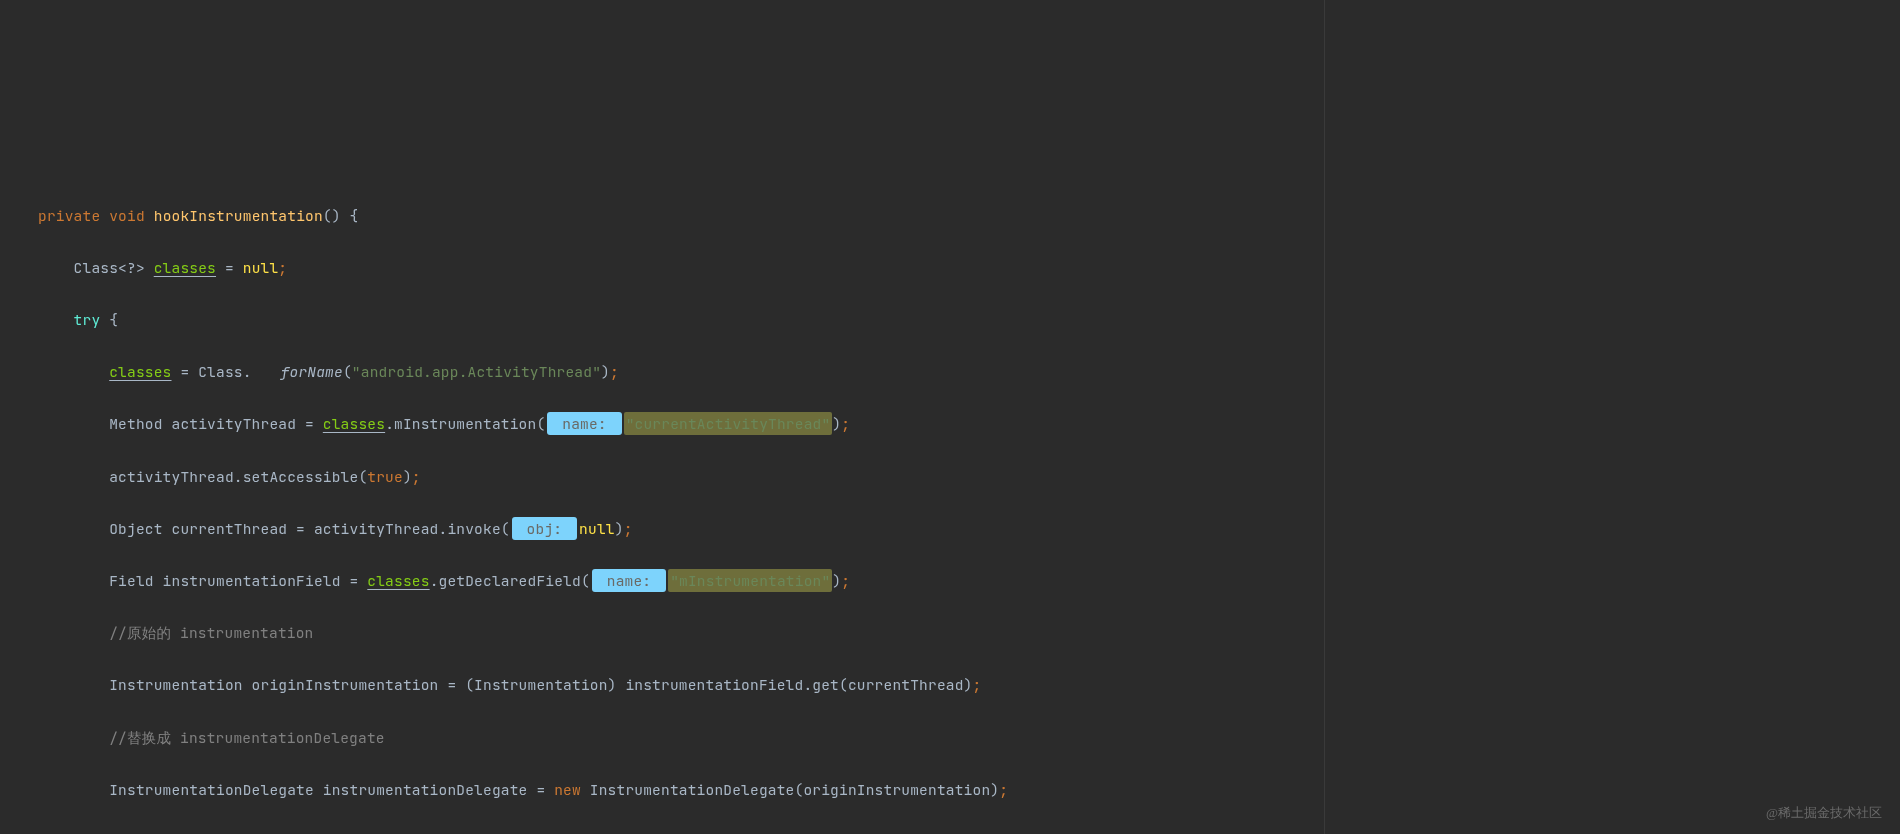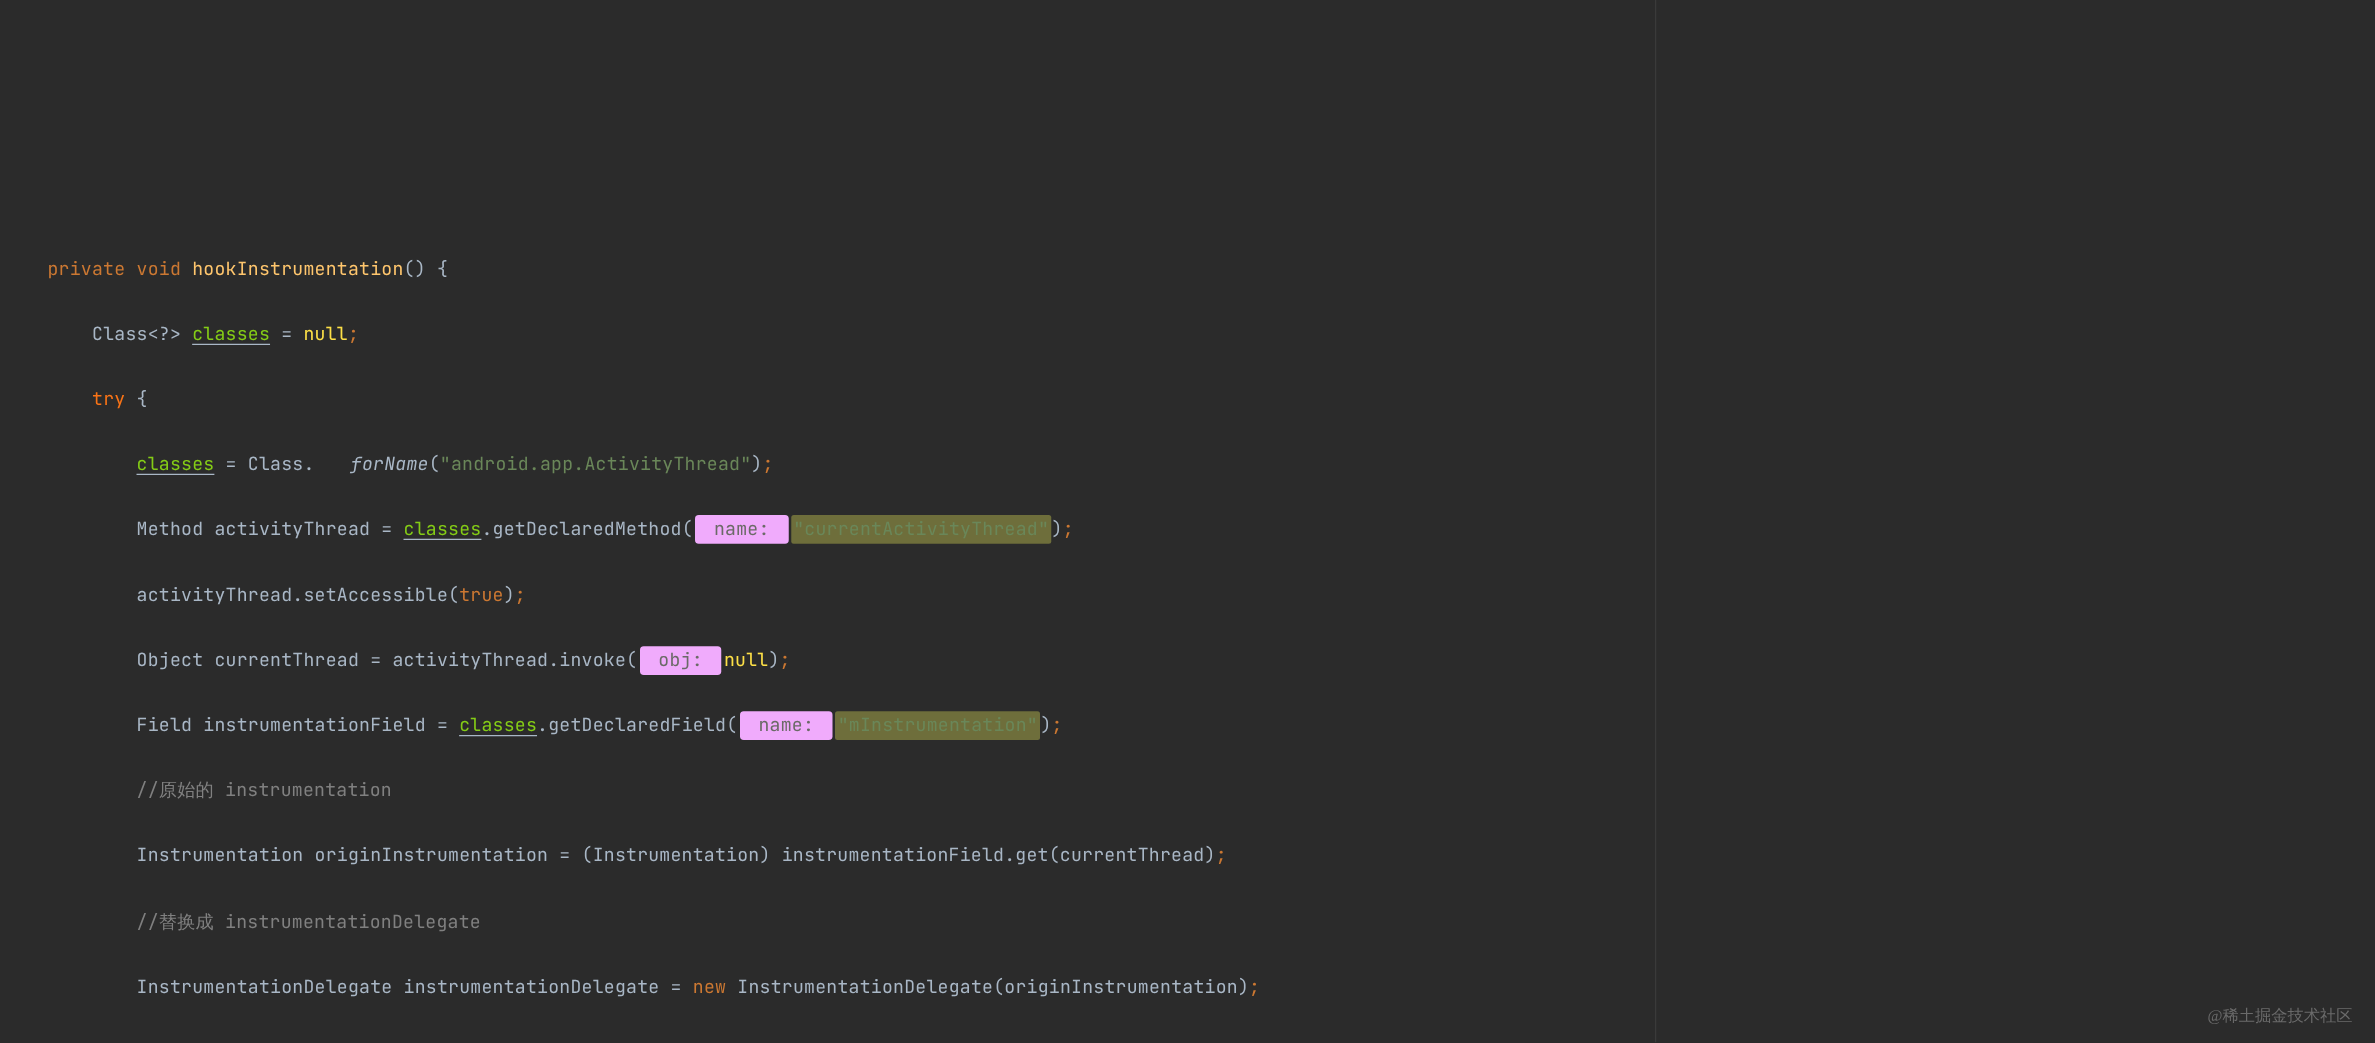--- a/index.html
+++ b/index.html
@@ -19,35 +19,35 @@
     .editor {
       padding-left: 38px;
     }
     .line {
       display: block;
       min-height: 1.8em;
       letter-spacing: 0.2px;
     }
     .kw-modifier { color: #cc7832; text-align: center; }
     .kw-type { color: #cc7832; text-align: center; }
-    .kw-ctrl { color: #f97316; }
+    .kw-ctrl { color: #5eead4; }
     .kw-new { color: #cc7832; }
     .kw-bool { color: #cc7832; }
     .kw-null { color: #fde047; }
     .method-decl { color: #ffc66d; }
     .type-name { color: #a9b7c6; }
     .var-u { color: #84cc16; text-decoration: underline; text-decoration-color: #a9b7c6; text-underline-offset: 3px;}
     .static-m { color: #a9b7c6; font-style: italic; margin-left: 29px; }
     .call { color: #a9b7c6; }
     .str { color: #6a8759; }
     .str-hl { color: #6a8759; background: #6e6e3b; padding: 2px 2px; border-radius:2px;}
     .punct { color: #a9b7c6; }
     .semi { color: #cc7832; }
     .comment { color: #808080; }
-    .param-hint { color: #6a6a66; background: #f0abfc; padding: 2px 6px; border-radius: 3px; margin: 12px 2px;}
+    .param-hint { color: #6a6a66; background: #7dd3fc; padding: 2px 6px; border-radius: 3px; margin: 12px 2px;}
     .ruler { position: absolute; top: 0; bottom: 0; left: 1324px; width: 1px; background: #3a3a3a; }
     .watermark {
       position: absolute;
       bottom: 10px;
       right: 18px;
       color: #6a6a6a;
       font-size: 13px;
       font-family: Liberation Serif, serif;
     }
   </style>
@@ -56,21 +56,21 @@
 
 
 
 <div class="ruler"></div>
 
 <div class="editor">
 <span class="line"><span class="kw-modifier">private</span> <span class="kw-type">void</span> <span class="method-decl">hookInstrumentation</span><span class="punct">() {</span></span>
 <span class="line">    <span class="type-name">Class&lt;?&gt; </span><span class="var-u">classes</span><span class="punct"> = </span><span class="kw-null">null</span><span class="semi">;</span></span>
 <span class="line">    <span class="kw-ctrl">try</span><span class="punct"> {</span></span>
 <span class="line">        <span class="var-u">classes</span><span class="punct"> = Class.</span><span class="static-m">forName</span><span class="punct">(</span><span class="str">"android.app.ActivityThread"</span><span class="punct">)</span><span class="semi">;</span></span>
-<span class="line">        <span class="type-name">Method activityThread = </span><span class="var-u">classes</span><span class="call">.getDeclaredMethod(</span><span class="param-hint"> name: </span><span class="str-hl">"currentActivityThread"</span><span class="punct">)</span><span class="semi">;</span></span>
+<span class="line">        <span class="type-name">Method activityThread = </span><span class="var-u">classes</span><span class="call">.mInstrumentation(</span><span class="param-hint"> name: </span><span class="str-hl">"currentActivityThread"</span><span class="punct">)</span><span class="semi">;</span></span>
 <span class="line">        <span class="call">activityThread.setAccessible(</span><span class="kw-bool">true</span><span class="punct">)</span><span class="semi">;</span></span>
 <span class="line">        <span class="call">Object currentThread = activityThread.invoke(</span><span class="param-hint"> obj: </span><span class="kw-null">null</span><span class="punct">)</span><span class="semi">;</span></span>
 <span class="line">        <span class="call">Field instrumentationField = </span><span class="var-u">classes</span><span class="call">.getDeclaredField(</span><span class="param-hint"> name: </span><span class="str-hl">"mInstrumentation"</span><span class="punct">)</span><span class="semi">;</span></span>
 <span class="line">        <span class="comment">//原始的 instrumentation</span></span>
 <span class="line">        <span class="call">Instrumentation originInstrumentation = (Instrumentation) instrumentationField.get(currentThread)</span><span class="semi">;</span></span>
 <span class="line">        <span class="comment">//替换成 instrumentationDelegate</span></span>
 <span class="line">        <span class="call">InstrumentationDelegate instrumentationDelegate = </span><span class="kw-new">new</span><span class="call"> InstrumentationDelegate(originInstrumentation)</span><span class="semi">;</span></span>
 
 
 

